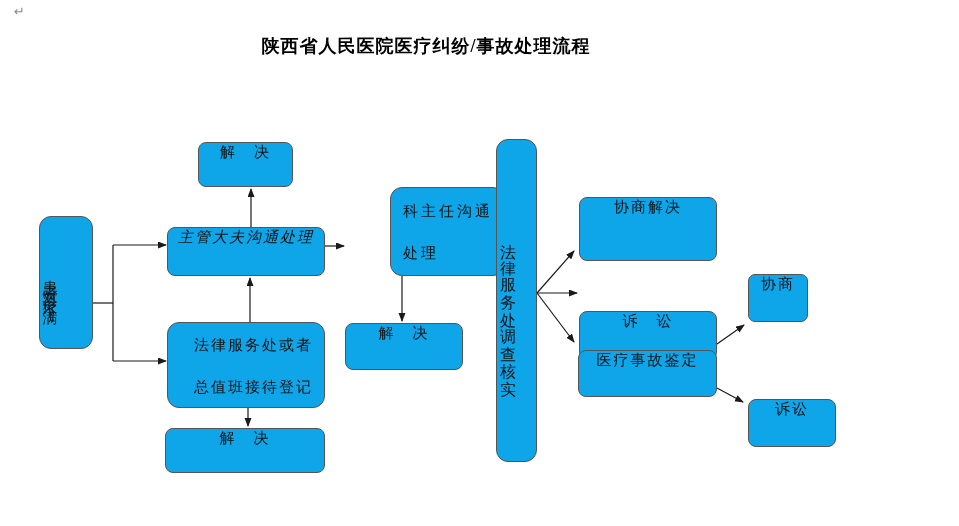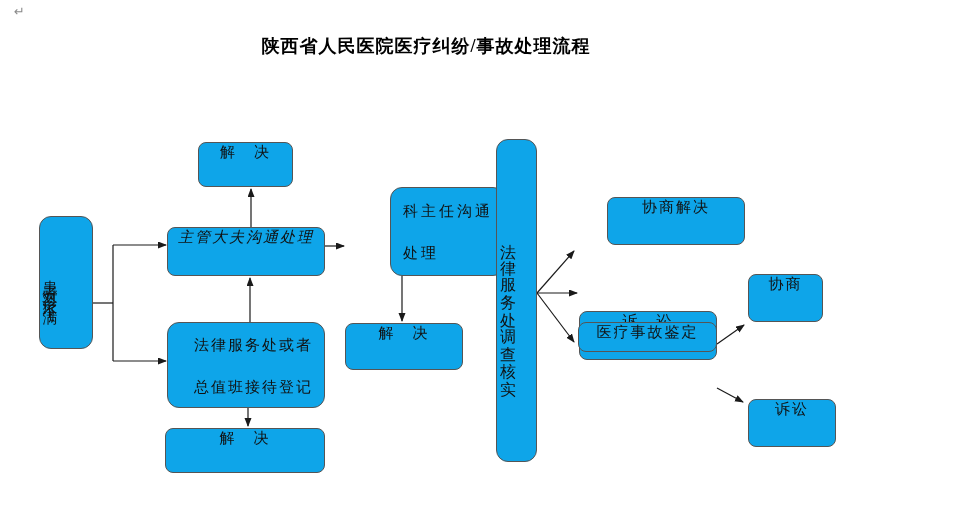--- a/index.html
+++ b/index.html
@@ -132,33 +132,33 @@
   </div>
 
   <div class="node" style="left:345px;top:323px;width:118px;height:47px;">
     <span>解　决</span>
   </div>
 
   <div class="node vertical v-tall round-lg" style="left:496px;top:139px;width:41px;height:323px;">
     <span>法律服务处调查核实</span>
   </div>
 
-  <div class="node" style="left:607px;top:197px;width:138px;height:48px;">
+  <div class="node" style="left:579px;top:197px;width:138px;height:64px;">
     <span>协商解决</span>
   </div>
 
   <div class="node" style="left:579px;top:263px;width:138px;height:49px;margin-top:48px;">
     <span>诉　讼</span>
   </div>
 
-  <div class="node" style="left:578px;top:322px;width:139px;height:30px;">
+  <div class="node" style="left:578px;top:350px;width:139px;height:47px;">
     <span>医疗事故鉴定</span>
   </div>
 
-  <div class="node" style="left:748px;top:274px;width:75px;height:48px;">
+  <div class="node" style="left:748px;top:274px;width:60px;height:48px;border-radius:7px;">
     <span>协商</span>
   </div>
 
   <div class="node" style="left:748px;top:399px;width:88px;height:48px;">
     <span>诉讼</span>
   </div>
 
 </div>
 
 </body></html>

